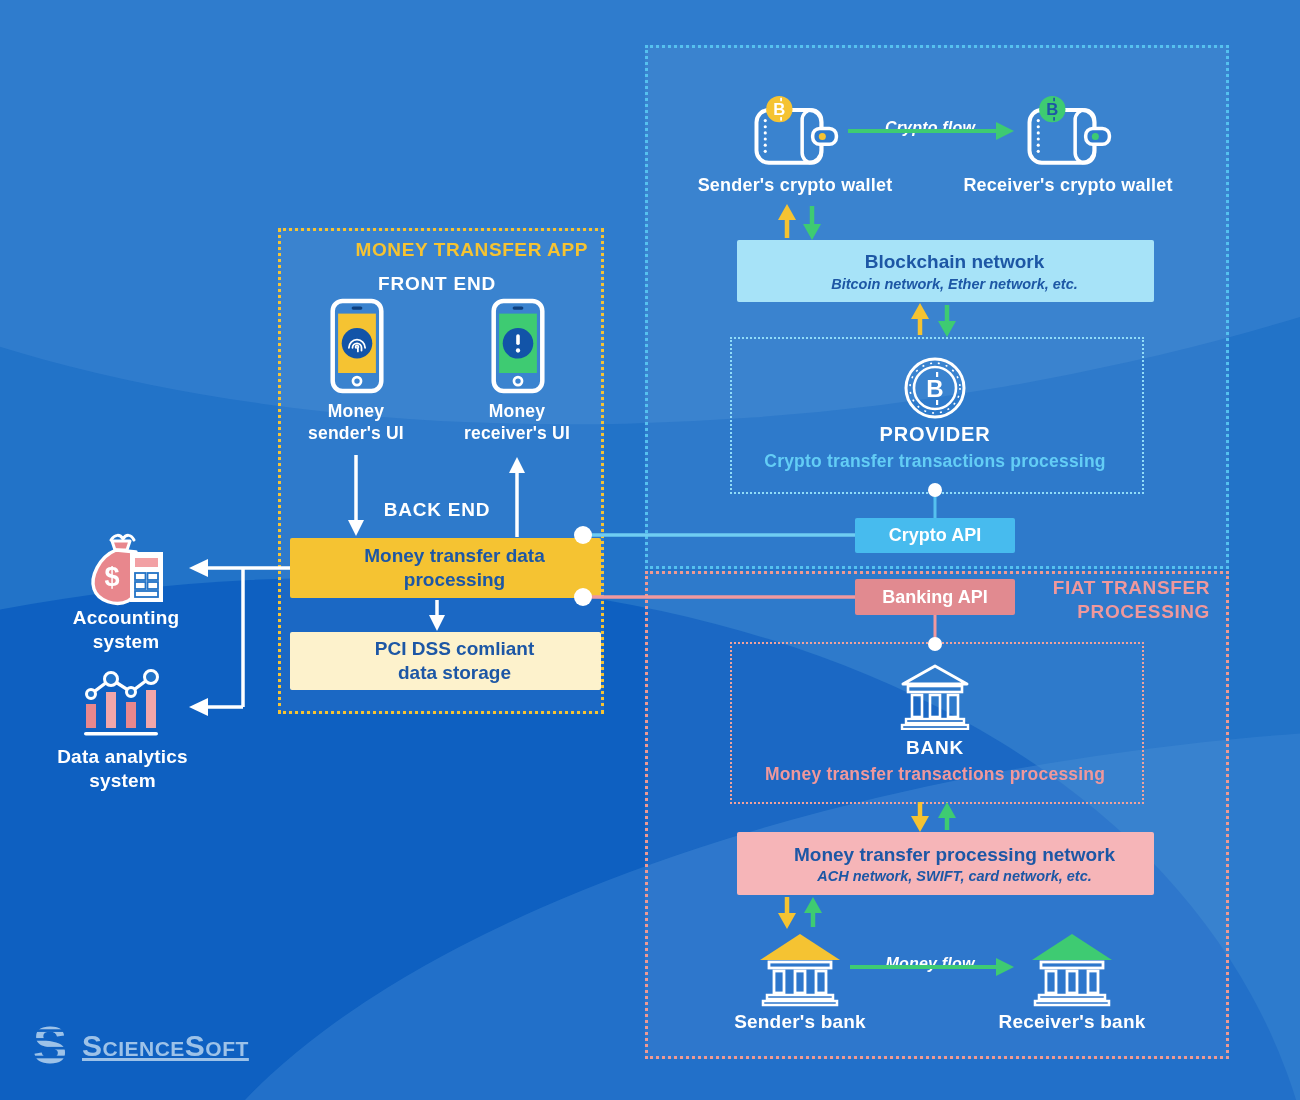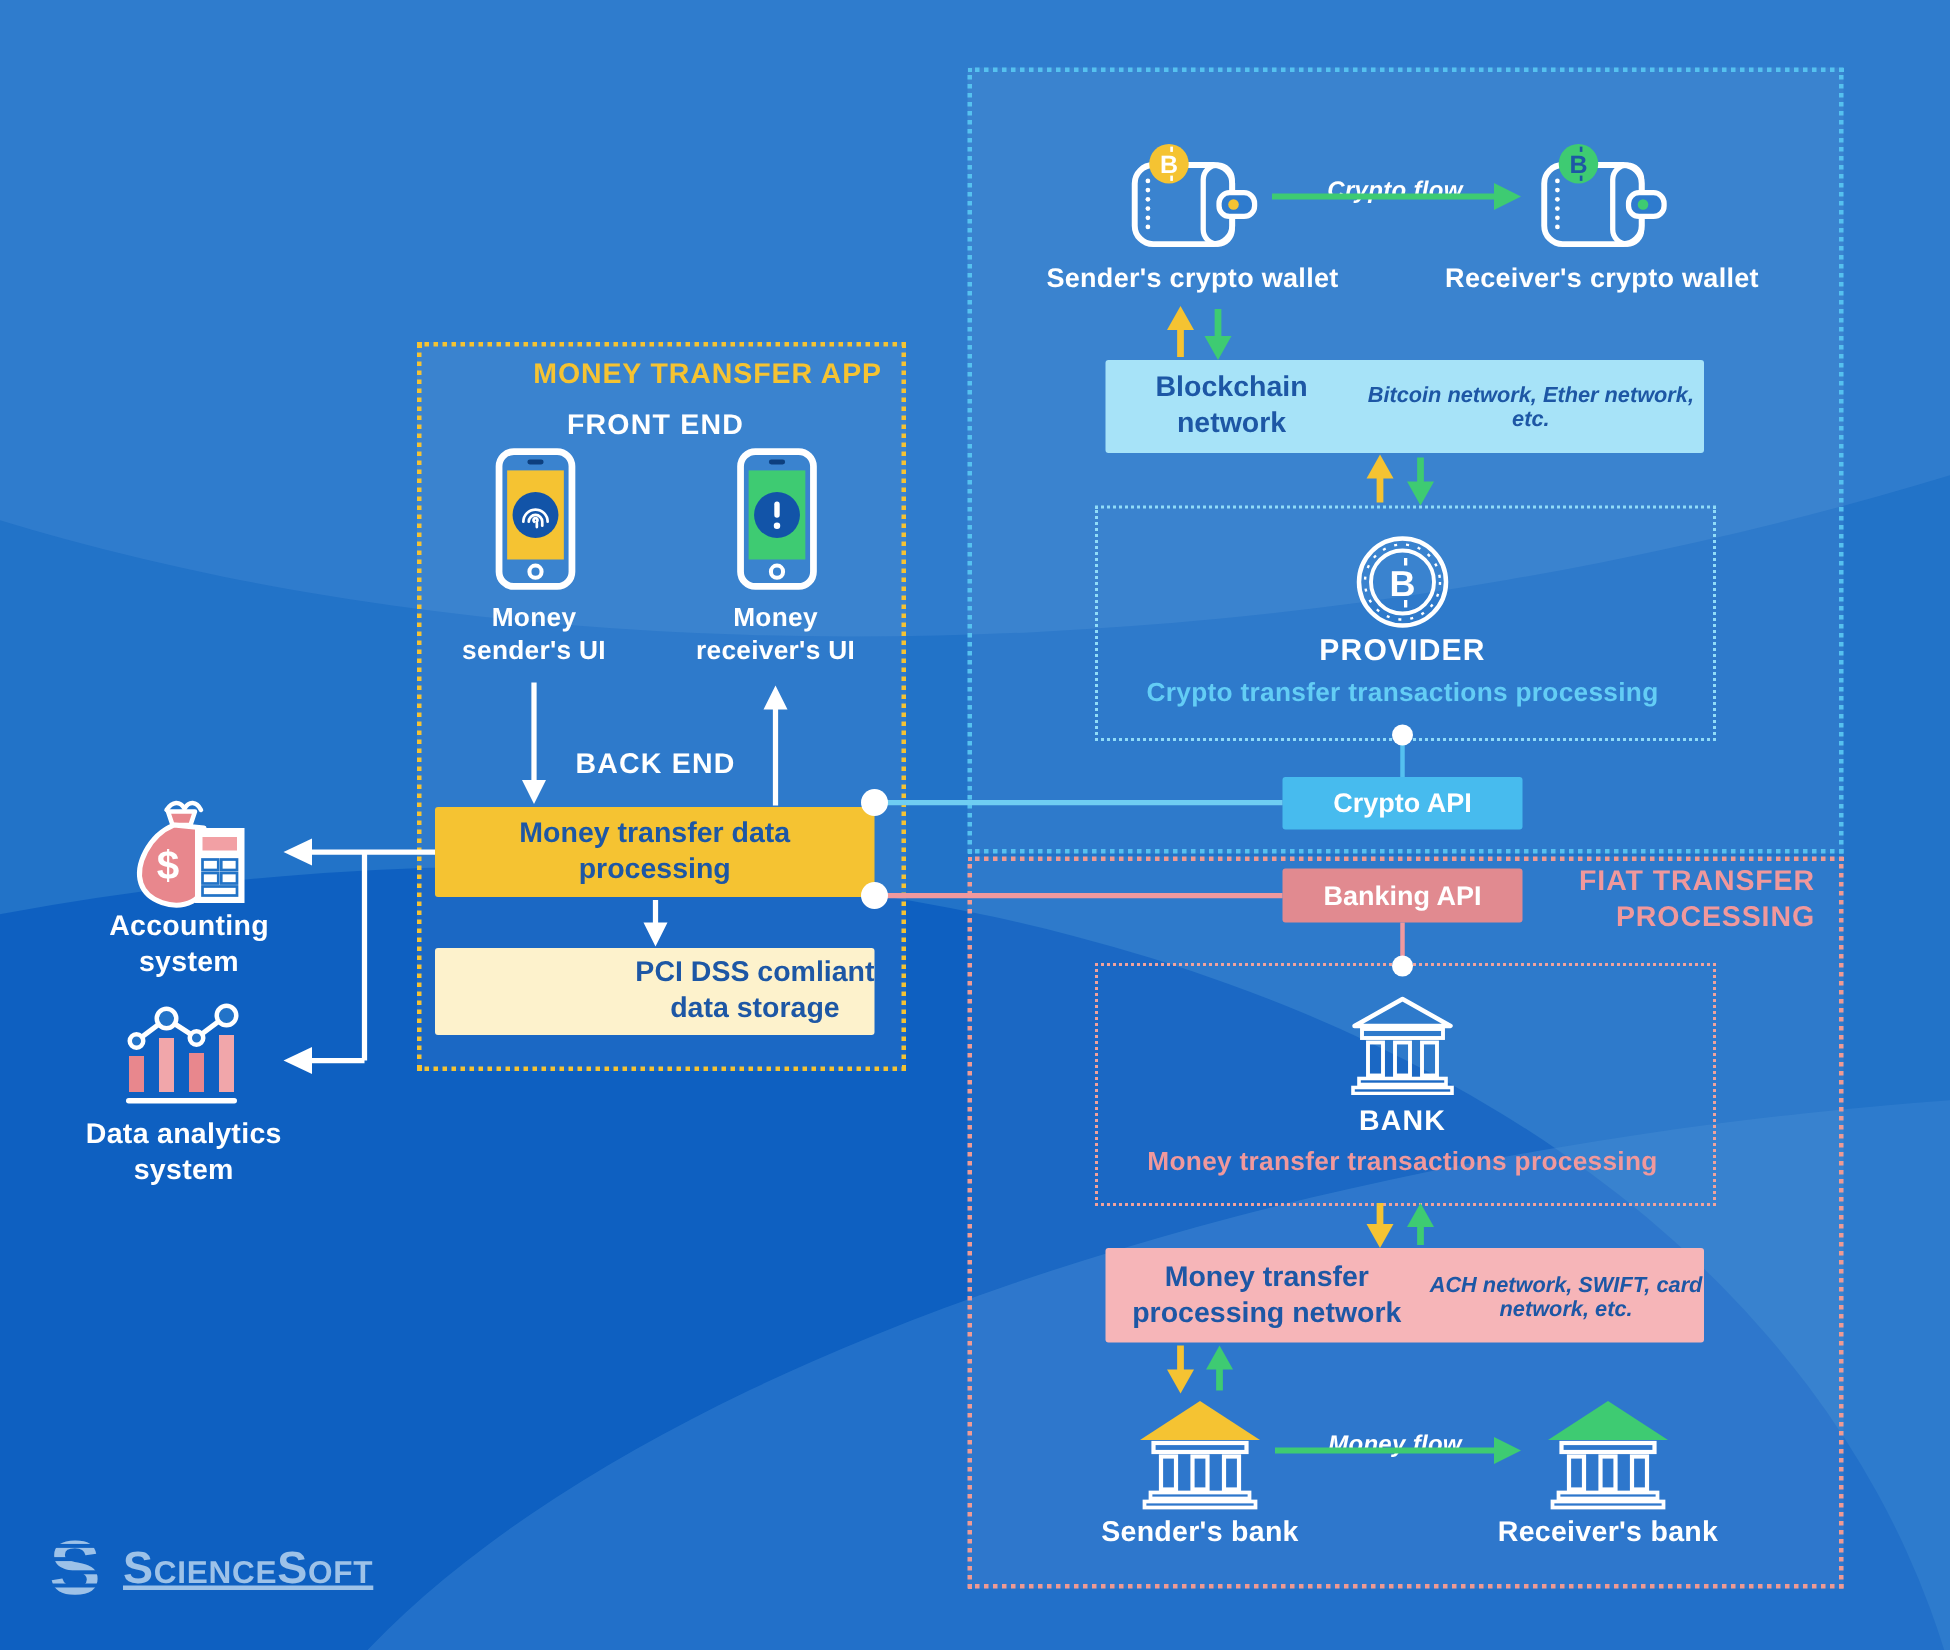--- a/index.html
+++ b/index.html
@@ -19,28 +19,28 @@
   #bank-box{left:730px;top:642px;width:410px;height:158px;border:2px dotted #f0a29c;}
 
   .lbl{position:absolute;font-weight:700;color:#fff;text-align:center;line-height:1.28;letter-spacing:.2px;}
   .ml{white-space:pre-line;}
   .italic{font-style:italic;margin-top:16px;}
   .sec-title{font-size:19px;font-weight:800;letter-spacing:.6px;}
   #crypto-title{right:90px;top:58px;color:#63cdf5;text-align:right;}
   #fiat-title{right:90px;top:576px;color:#f0989c;text-align:right;}
   #mta-title{right:712px;top:238px;color:#f5c332;text-align:left;}
 
-  .box{position:absolute;display:flex;flex-direction:row;justify-content:center;
-       align-items:center;text-align:center;border-radius:2px;}
+  .box{position:absolute;display:flex;flex-direction:column;justify-content:center;
+       align-items:center;text-align:center;border-radius:2px;padding-left:18px;}
   .box .t{font-weight:700;font-size:19px;color:#1d57a5;line-height:1.25;}
   .box .s{font-weight:700;font-style:italic;font-size:14.5px;color:#1d57a5;margin-top:2px;}
   #blockchain-b{left:737px;top:240px;width:399px;height:62px;background:#a7e3f8;}
   #network-b{left:737px;top:832px;width:399px;height:63px;background:#f6b5b8;}
   #mtdp-b{left:290px;top:538px;width:293px;height:60px;background:#f5c332;}
-  #pci-b{left:290px;top:632px;width:293px;height:58px;background:#fdf2cc;justify-content:flex-end;}
+  #pci-b{left:290px;top:632px;width:293px;height:58px;background:#fdf2cc;}
   .api{position:absolute;display:flex;align-items:center;justify-content:center;
        color:#fff;font-weight:700;font-size:18px;border-radius:2px;}
   #crypto-api-b{left:855px;top:518px;width:160px;height:35px;background:#47bbee;}
   #banking-api-b{left:855px;top:579px;width:160px;height:36px;background:#e18a90;}
 
   #connectors{position:absolute;left:0;top:0;z-index:6;pointer-events:none;}
   .icon{position:absolute;z-index:5;}
   .lbl{z-index:5;}
   .box,.api{z-index:5;}
   .section,.inner-dotted{z-index:2;}

